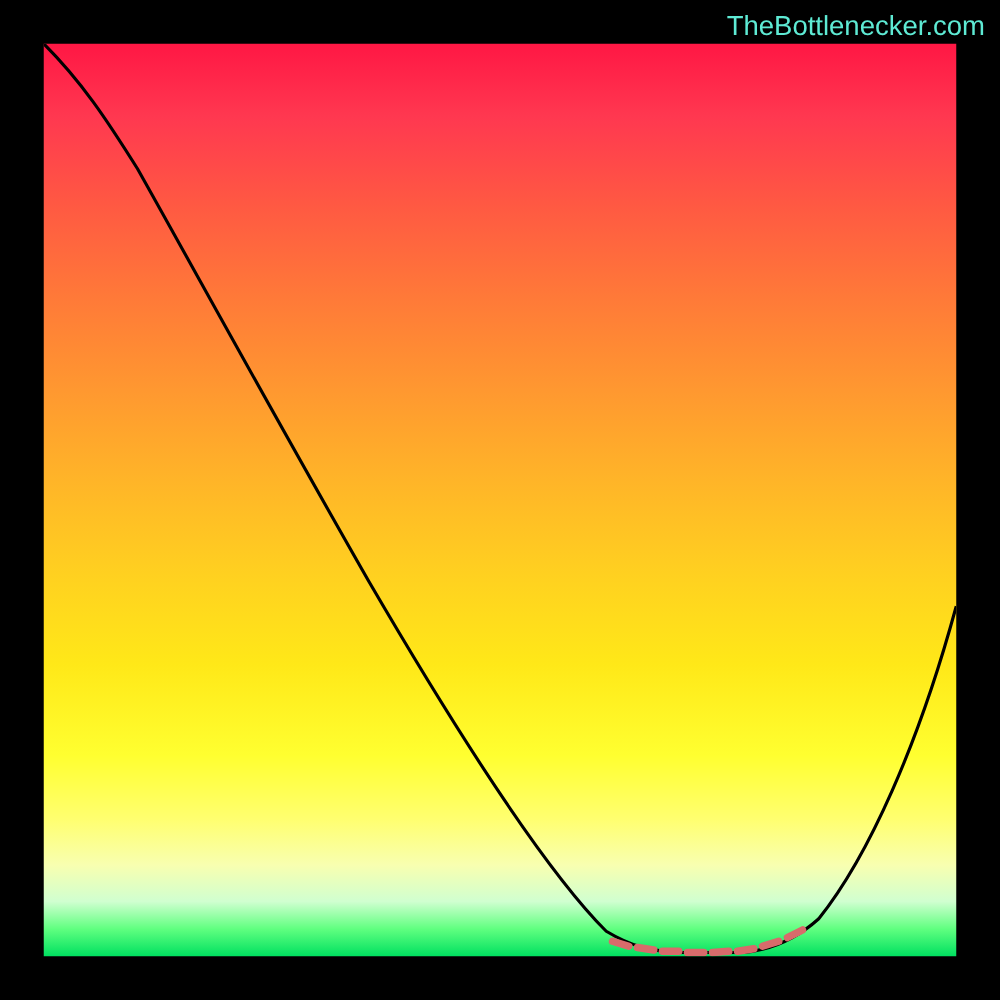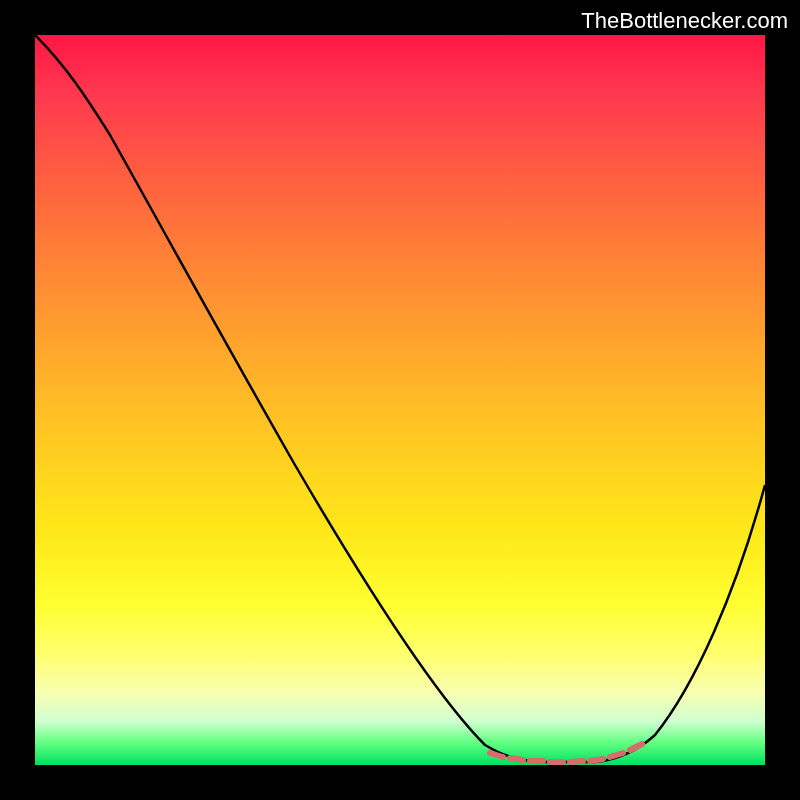--- a/index.html
+++ b/index.html
@@ -8,21 +8,21 @@
       background: #000;
       width: 800px;
       height: 800px;
       position: relative;
       font-family: Arial, sans-serif;
     }
     .watermark {
       position: absolute;
       top: 8px;
       right: 12px;
-      color: #ffffff;
+      color: #5eead4;
       font-size: 22px;
       font-weight: normal;
       z-index: 10;
     }
     .chart-container {
       position: absolute;
       top: 35px;
       left: 35px;
       width: 730px;
       height: 730px;

